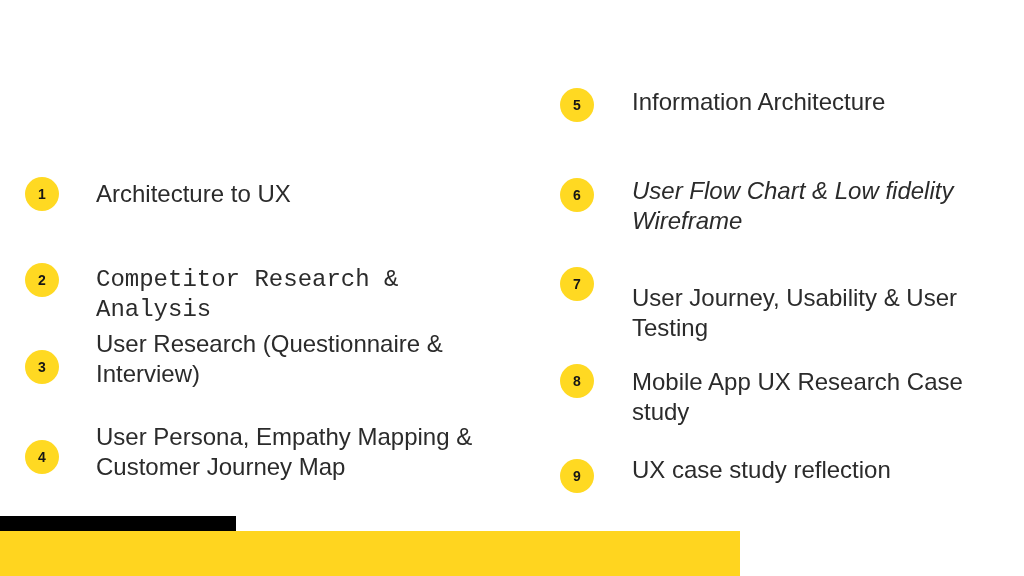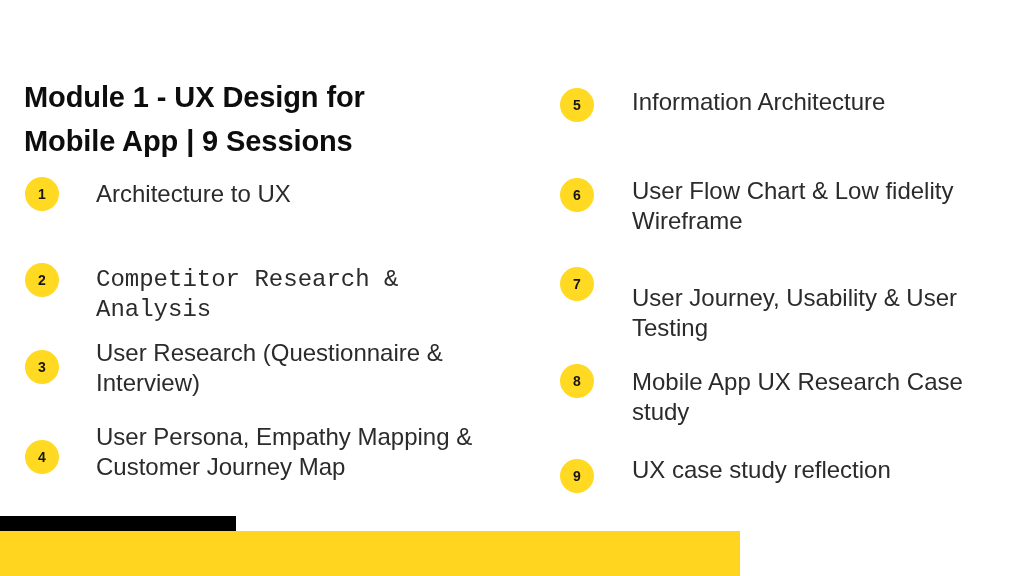--- a/index.html
+++ b/index.html
@@ -93,57 +93,55 @@
     width: 740px;
     height: 45px;
     background: #ffd51f;
   }
 </style>
 </head>
 <body>
 
 <div id="slide">
 
-  <h1 id="slide-title">Module 1 - UX Design for
-Mobile App | 9 Sessions</h1>
 
   <div class="column" id="left-column">
 
     <div class="agenda-item">
       <span class="num-badge" style="top:177px;">1</span>
       <span class="item-label" style="top:179px;">Architecture to UX</span>
     </div>
 
     <div class="agenda-item">
       <span class="num-badge" style="top:263px;">2</span>
       <span class="item-label" style="top:265px;font-family:Liberation Mono, monospace;">Competitor Research &amp; Analysis</span>
     </div>
 
     <div class="agenda-item">
       <span class="num-badge" style="top:350px;">3</span>
-      <span class="item-label" style="top:338px;">User Research (Questionnaire &amp; Interview)</span>
+      <span class="item-label" style="top:329px;">User Research (Questionnaire &amp; Interview)</span>
     </div>
 
     <div class="agenda-item">
       <span class="num-badge" style="top:440px;">4</span>
       <span class="item-label" style="top:422px;">User Persona, Empathy Mapping &amp; Customer Journey Map</span>
     </div>
 
   </div>
 
   <div class="column" id="right-column">
 
     <div class="agenda-item">
       <span class="num-badge" style="top:88px;">5</span>
       <span class="item-label" style="top:87px;">Information Architecture</span>
     </div>
 
     <div class="agenda-item">
       <span class="num-badge" style="top:178px;">6</span>
-      <span class="item-label" style="top:176px;">User Flow Chart &amp; Low fidelity Wireframe</span>
+      <span class="item-label" style="top:176px;font-style:italic;">User Flow Chart &amp; Low fidelity Wireframe</span>
     </div>
 
     <div class="agenda-item">
       <span class="num-badge" style="top:267px;">7</span>
       <span class="item-label" style="top:283px;">User Journey, Usability &amp; User Testing</span>
     </div>
 
     <div class="agenda-item">
       <span class="num-badge" style="top:364px;">8</span>
       <span class="item-label" style="top:367px;">Mobile App UX Research Case study</span>

